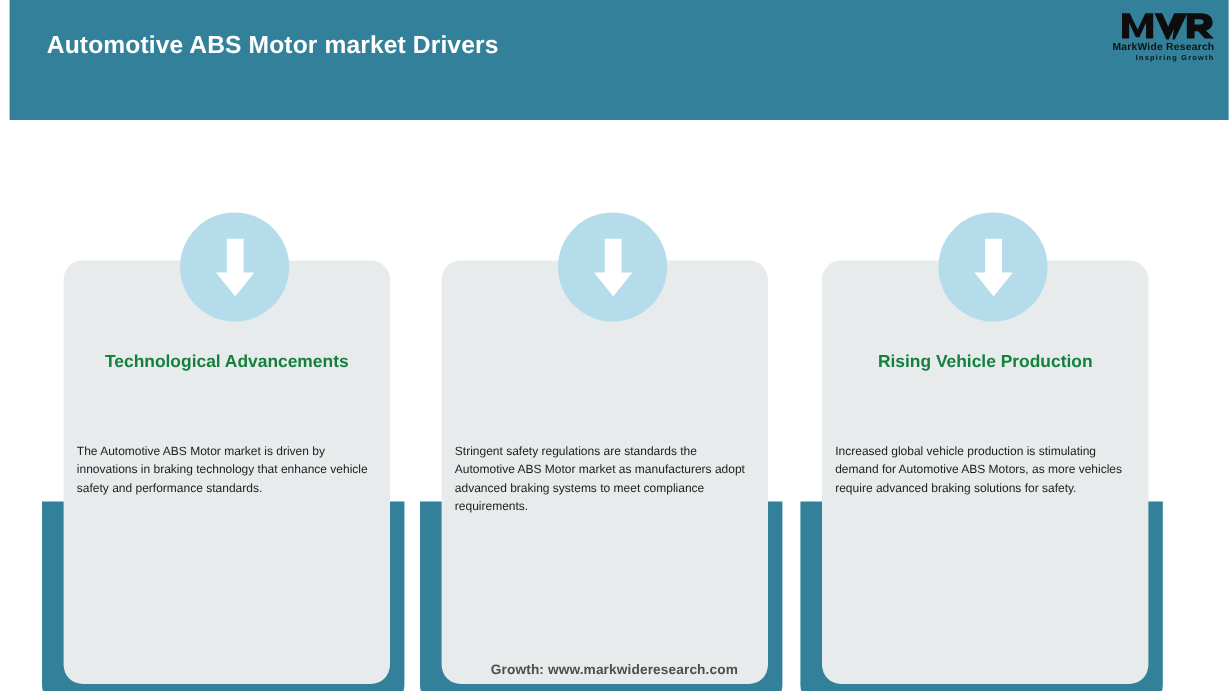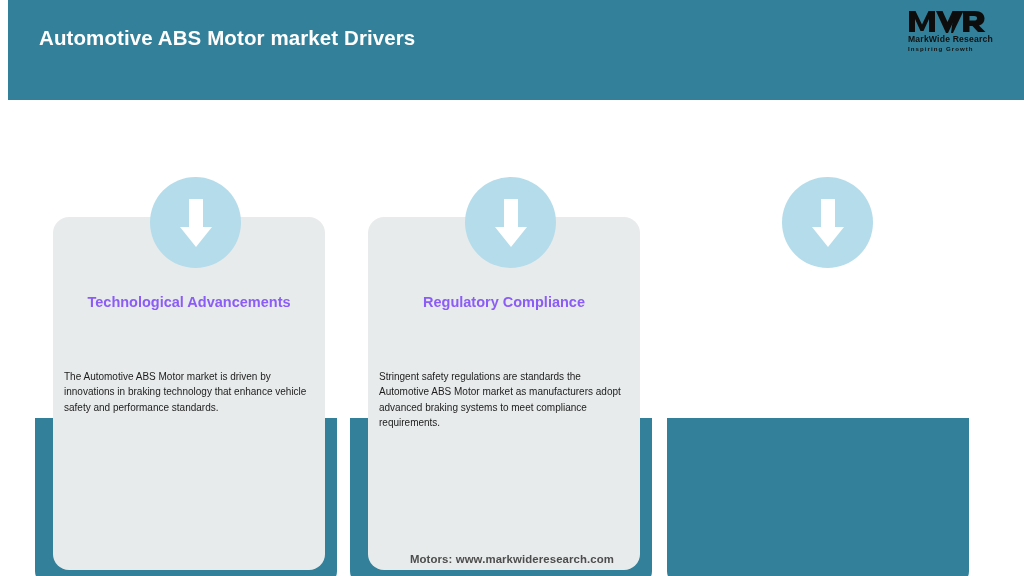--- a/index.html
+++ b/index.html
@@ -44,21 +44,21 @@
 
   
   .logo {
     position: absolute;
     right: 12px;
     top: 9px;
     width: 104px;
     height: 48px;
     display: flex;
     flex-direction: column;
-    align-items: flex-start;
+    align-items: flex-end;
     justify-content: flex-start;
   }
   .logo-mark {
     display: block;
     width: 78px;
     height: 25px;
   }
   .logo-name {
     font-size: 8.6px;
     font-weight: bold;
@@ -121,21 +121,21 @@
   }
 
   .card-title {
     position: absolute;
     left: 10px;
     top: 76px;
     width: 252px;
     text-align: center;
     font-size: 14.5px;
     font-weight: bold;
-    color: #8b5cf6;
+    color: #15803d;
     line-height: 1.25;
   }
   .card-body {
     position: absolute;
     left: 11px;
     top: 152px;
     width: 254px;
     font-size: 10px;
     color: #1c1c1c;
     line-height: 1.53;
@@ -215,36 +215,39 @@
       <div class="badge">
         <svg width="44" height="52" viewBox="0 0 44 52">
           <path d="M15 2 h14 v28 h9 L22 50 L6 30 h9 Z" fill="#ffffff"></path>
         </svg>
       </div>
     </div>
 
     <div class="card-wrap c2">
       <div class="frame"></div>
       <div class="card">
-        <div class="card-title">Regulatory Compliance</div>
         <div class="card-body">Stringent safety regulations are standards the Automotive ABS Motor market as manufacturers adopt advanced braking systems to meet compliance requirements.</div>
       </div>
       <div class="badge">
         <svg width="44" height="52" viewBox="0 0 44 52">
           <path d="M15 2 h14 v28 h9 L22 50 L6 30 h9 Z" fill="#ffffff"></path>
         </svg>
       </div>
     </div>
 
     <div class="card-wrap c3">
       <div class="frame"></div>
+      <div class="card">
+        <div class="card-title">Rising Vehicle Production</div>
+        <div class="card-body">Increased global vehicle production is stimulating demand for Automotive ABS Motors, as more vehicles require advanced braking solutions for safety.</div>
+      </div>
       <div class="badge">
         <svg width="44" height="52" viewBox="0 0 44 52">
           <path d="M15 2 h14 v28 h9 L22 50 L6 30 h9 Z" fill="#ffffff"></path>
         </svg>
       </div>
     </div>
 
   </div>
 
-  <div class="footer-source">Motors: www.markwideresearch.com</div>
+  <div class="footer-source">Growth: www.markwideresearch.com</div>
 
 </div>
 
 </body></html>

